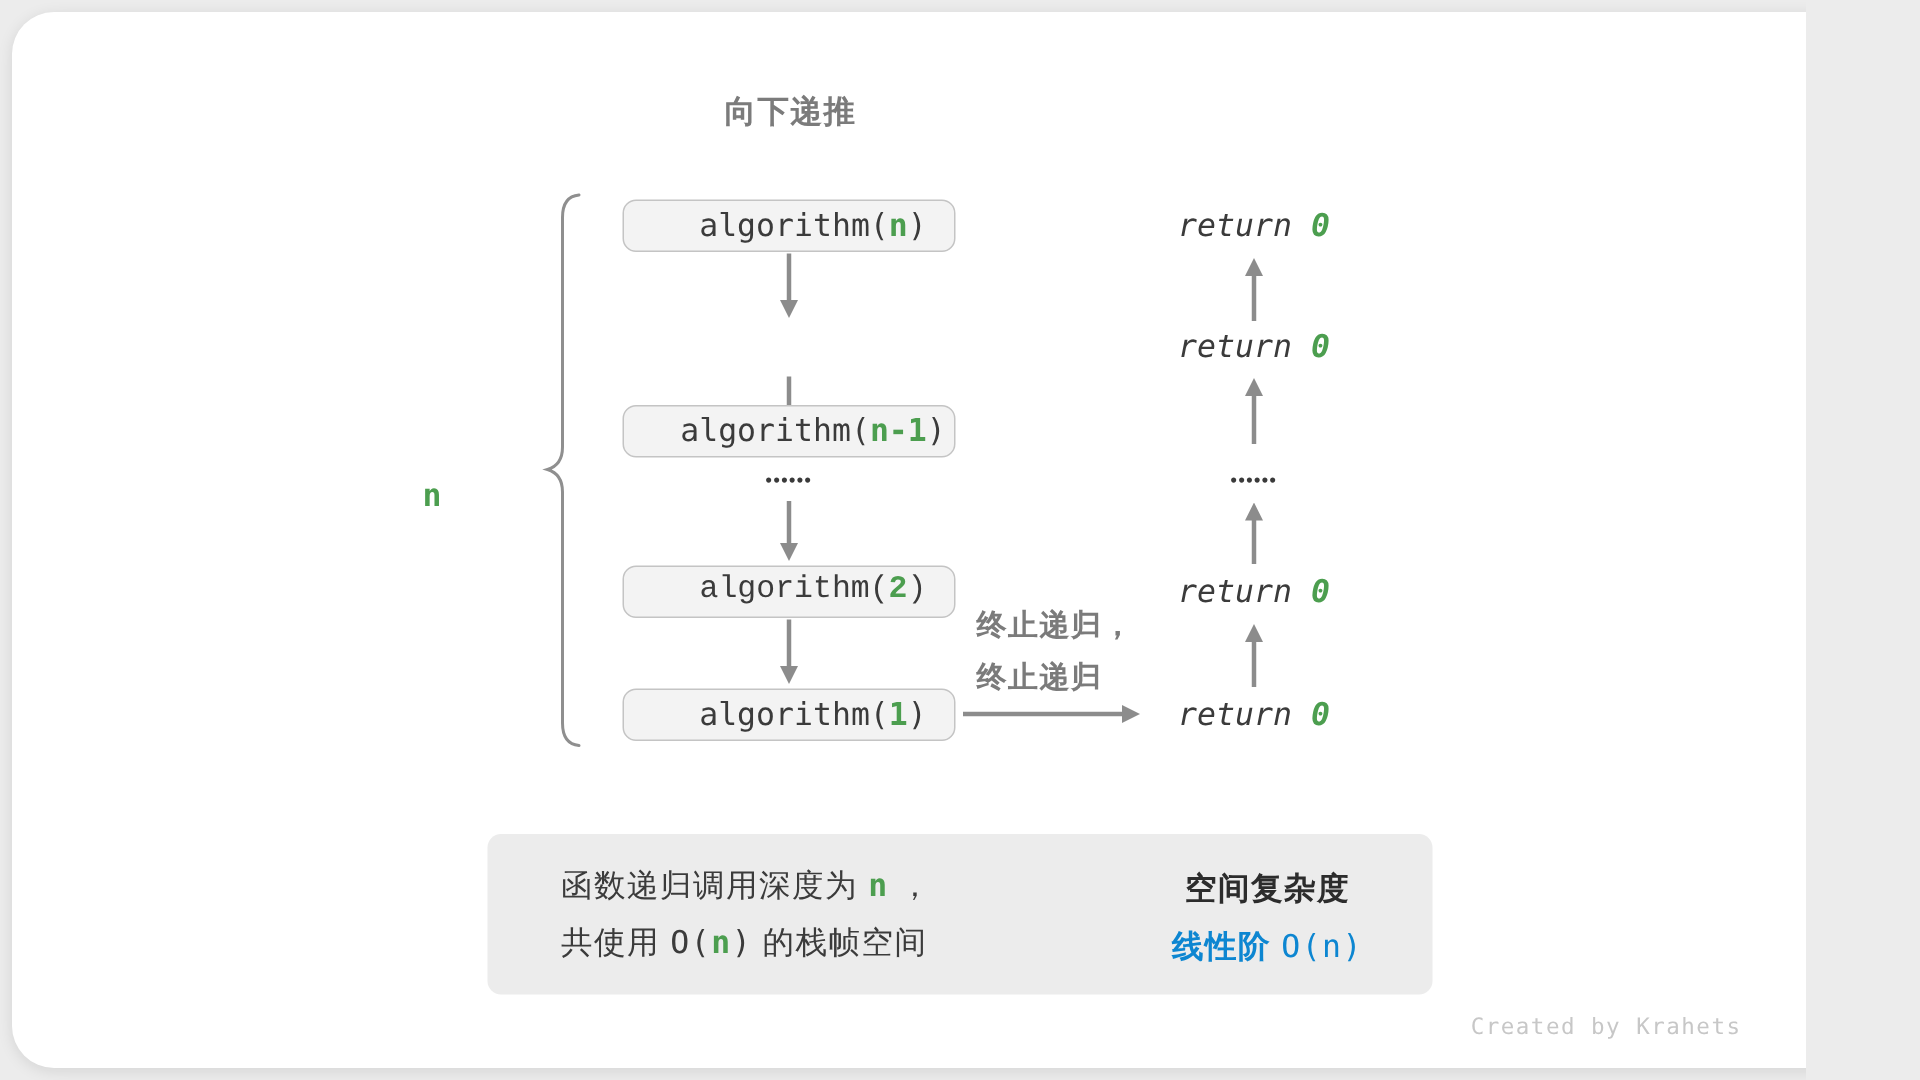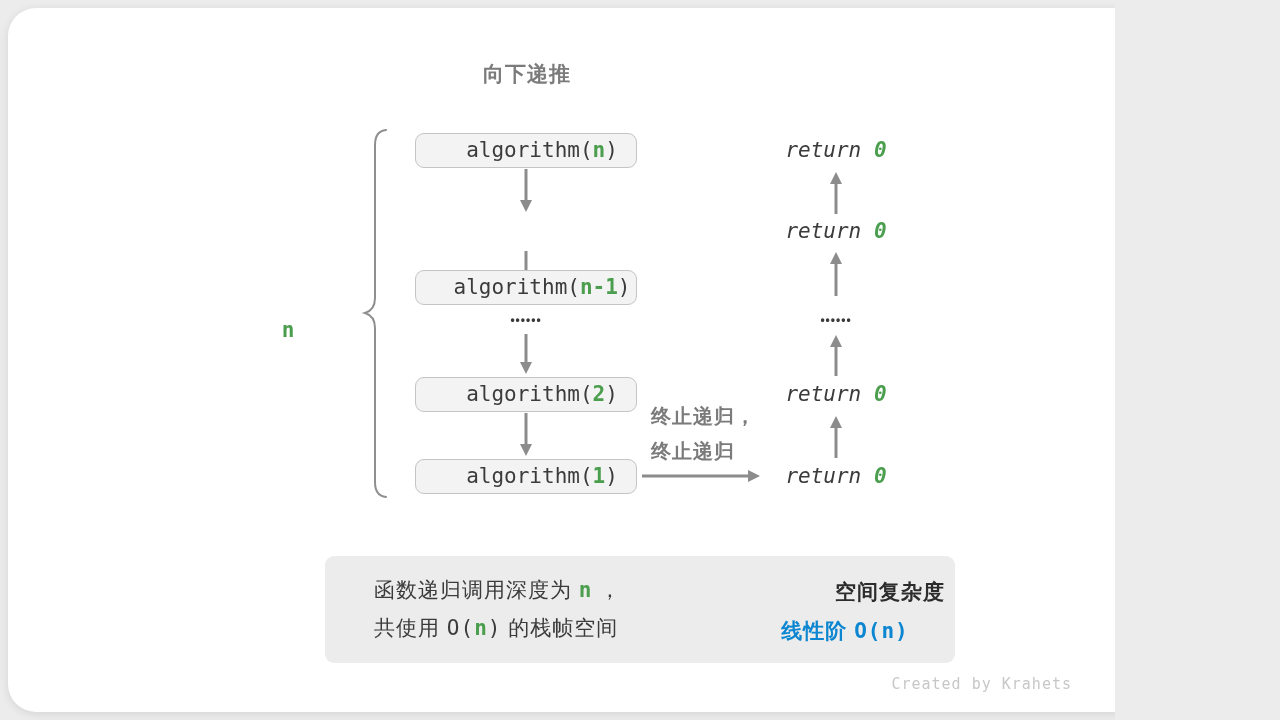--- a/index.html
+++ b/index.html
@@ -15,21 +15,21 @@
     --credit: #c7c7c7;
     --page_bg: #ececec;
   }
   * { margin:0; padding:0; box-sizing:border-box; }
   html,body { width:1280px; height:720px; }
   body {
     font-family:"Liberation Sans","DejaVu Sans",sans-serif;
     background:var(--page_bg);
   }
   .canvas {
-    position:relative; width:1115px; height:720px; overflow:hidden;
+    position:relative; width:1204px; height:720px; overflow:hidden;
   }
   .card {
     position:absolute; left:8px; top:8px; width:1264px; height:704px;
     background:#ffffff; border-radius:28px;
     box-shadow:0 2px 10px rgba(0,0,0,0.10);
   }
   .hdr {
     position:absolute; width:200px; text-align:center;
     font-size:21px; font-weight:bold; color:var(--gray_heading);
     letter-spacing:1px;
@@ -69,21 +69,21 @@
   .overlay { position:absolute; left:0; top:0; pointer-events:none; }
   .summary-box {
     position:absolute; left:325px; top:556px; width:630px; height:107px;
     background:var(--summary_fill); border-radius:9px;
   }
   .sum-line {
     position:absolute; left:374px; font-size:21px; color:var(--dark_text);
     letter-spacing:1px; white-space:nowrap;
   }
   .sum-title {
-    position:absolute; left:745px; width:200px; text-align:right;
+    position:absolute; left:745px; width:200px; text-align:center;
     font-size:21px; font-weight:bold; color:#2c2c2c; letter-spacing:1px;
   }
   .sum-result {
     position:absolute; left:745px; width:200px; text-align:center;
     font-size:21px; font-weight:bold; color:var(--blue); letter-spacing:1px;
   }
   .credit {
     position:absolute; right:43px; top:675px;
     font-family:"DejaVu Sans Mono","Liberation Mono",monospace;
     font-size:15px; color:var(--credit); letter-spacing:1px;
@@ -118,34 +118,34 @@
 
     <line x1="642" y1="476" x2="756" y2="476" stroke="#8c8c8c" stroke-width="3" marker-end="url(#ah)"></line>
 
     <polygon points="687,611 709,611 709,601 728,618 709,635 709,625 687,625" fill="#bdbdbd"></polygon>
   </svg>
 
   <div class="depth-var">n</div>
 
   <div class="code-box" style="top:133px;"><span>algorithm(</span><span class="green">n</span><span>)</span></div>
   <div class="code-box" style="top:229px;margin-top:41px;"><span>algorithm(</span><span class="green">n-1</span><span>)</span></div>
-  <div class="code-box" style="top:377px;"><span>algorithm(</span><span class="green">2</span><span>)</span></div>
+  <div class="code-box" style="top:377px;font-family:Liberation Mono, monospace;"><span>algorithm(</span><span class="green">2</span><span>)</span></div>
   <div class="code-box" style="top:459px;"><span>algorithm(</span><span class="green">1</span><span>)</span></div>
 
   <div class="dots" style="left:466px; top:313px;">••••••</div>
   <div class="dots" style="left:776px; top:313px;">••••••</div>
 
   <div class="ret" style="left:726px; top:138px;"><span>return </span><span class="green">0</span></div>
   <div class="ret" style="left:726px; top:219px;"><span>return </span><span class="green">0</span></div>
   <div class="ret" style="left:726px; top:382px;"><span>return </span><span class="green">0</span></div>
   <div class="ret" style="left:726px; top:464px;"><span>return </span><span class="green">0</span></div>
 
   <div class="annot" style="top:403px;">终止递归，</div>
   <div class="annot" style="top:438px;">终止递归</div>
 
   <div class="summary-box"></div>
   <div class="sum-line" style="top:576px;"><span>函数递归调用深度为 </span><span class="green mono">n</span><span> ，</span></div>
   <div class="sum-line" style="top:614px;"><span>共使用 </span><span class="mono">O(</span><span class="green mono">n</span><span class="mono">)</span><span> 的栈帧空间</span></div>
   <div class="sum-title" style="top:578px;">空间复杂度</div>
-  <div class="sum-result" style="top:617px;"><span>线性阶 </span><span class="mono" style="font-weight:bold;">O(n)</span></div>
+  <div class="sum-result" style="top:617px;"><span>线性阶 </span><span class="mono" style="font-weight:normal;">O(n)</span></div>
 
   <div class="credit">Created by Krahets</div>
 </div>
 
 </body></html>

